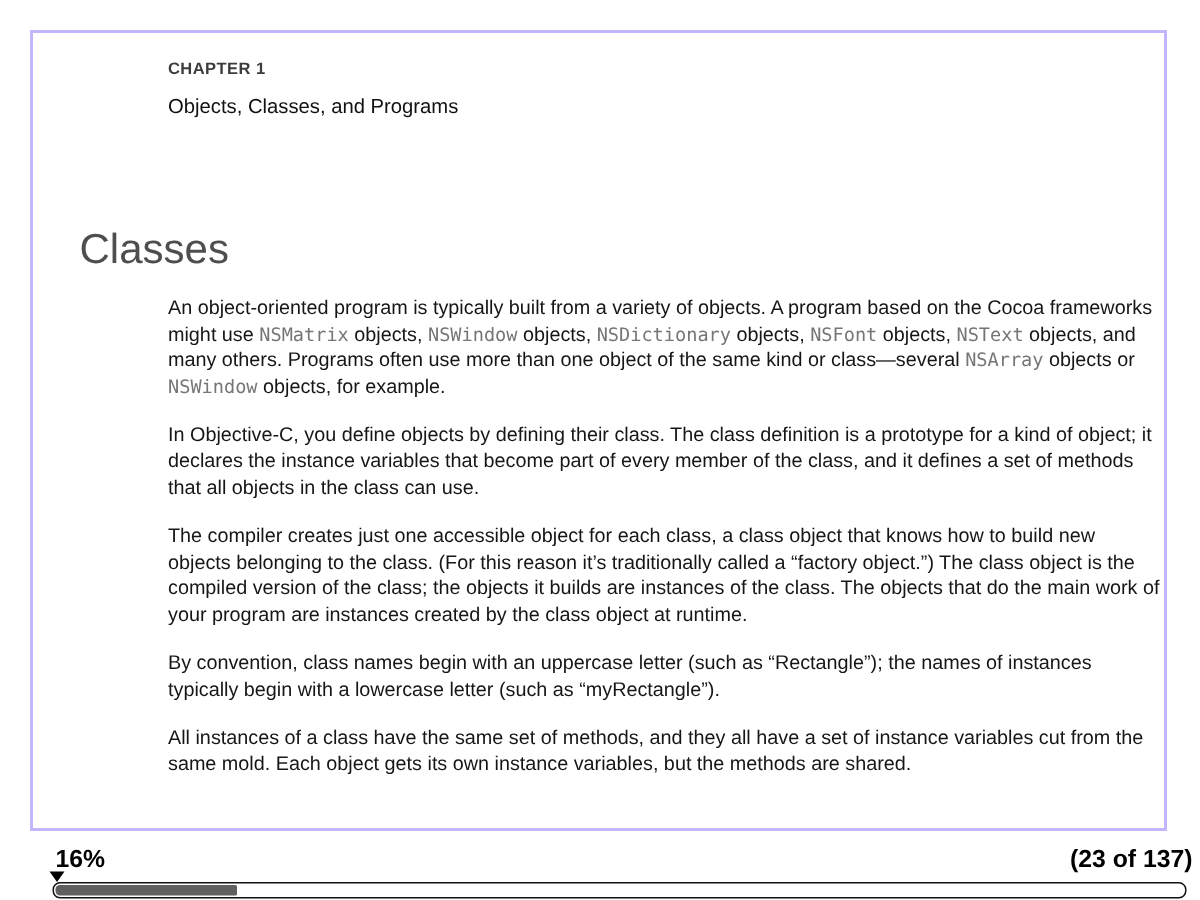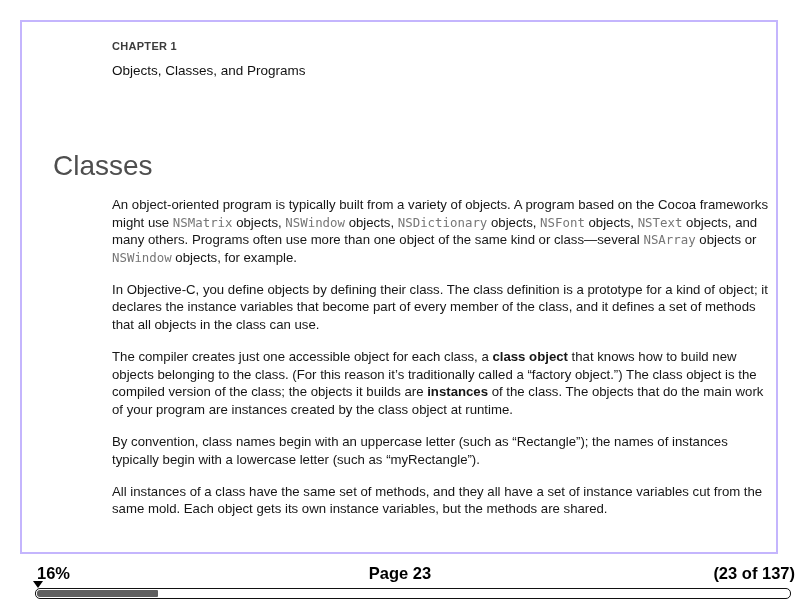--- a/index.html
+++ b/index.html
@@ -26,21 +26,21 @@
   }
   .body{
     position:absolute;left:90px;top:174px;width:662px;
     font-size:13.2px;line-height:17.6px;color:#161616;
   }
   .body p{margin:0 0 14.5px 0;}
   .code{
     font-family:"DejaVu Sans Mono", monospace;
     font-size:12.4px;color:#767676;
   }
-  .b{font-weight:bold;}
+  .b{font-weight:normal;}
   .footer{position:absolute;left:0;top:555px;width:800px;height:43px;}
   .pct{
     position:absolute;left:37px;top:9px;
     font-size:16.5px;font-weight:bold;color:#000;
   }
   .pg{
     position:absolute;left:0;right:0;top:9px;text-align:center;
     font-size:16.5px;font-weight:bold;color:#000;
   }
   .loc{
@@ -74,19 +74,18 @@
       <p><span>An object-oriented program is typically built from a variety of objects. A program based on the Cocoa frameworks might use </span><span class="code">NSMatrix</span><span> objects, </span><span class="code">NSWindow</span><span> objects, </span><span class="code">NSDictionary</span><span> objects, </span><span class="code">NSFont</span><span> objects, </span><span class="code">NSText</span><span> objects, and many others. Programs often use more than one object of the same kind or class—several </span><span class="code">NSArray</span><span> objects or </span><span class="code">NSWindow</span><span> objects, for example.</span></p>
       <p><span>In Objective-C, you define objects by defining their class. The class definition is a prototype for a kind of object; it declares the instance variables that become part of every member of the class, and it defines a set of methods that all objects in the class can use.</span></p>
       <p><span>The compiler creates just one accessible object for each class, a </span><span class="b">class object</span><span> that knows how to build new objects belonging to the class. (For this reason it’s traditionally called a “factory object.”) The class object is the compiled version of the class; the objects it builds are </span><span class="b">instances</span><span> of the class. The objects that do the main work of your program are instances created by the class object at runtime.</span></p>
       <p><span>By convention, class names begin with an uppercase letter (such as “Rectangle”); the names of instances typically begin with a lowercase letter (such as “myRectangle”).</span></p>
       <p><span>All instances of a class have the same set of methods, and they all have a set of instance variables cut from the same mold. Each object gets its own instance variables, but the methods are shared.</span></p>
     </div>
 </div>
 
 <div class="footer">
   <div class="pct">16%</div>
-  <div class="pg">Page 23</div>
   <div class="loc">(23 of 137)</div>
   <div class="marker"></div>
   <div class="bar">
     <div class="fill" style="width: 16%; background: rgb(95, 95, 95);"></div>
   </div>
 </div>
 
 </body></html>

